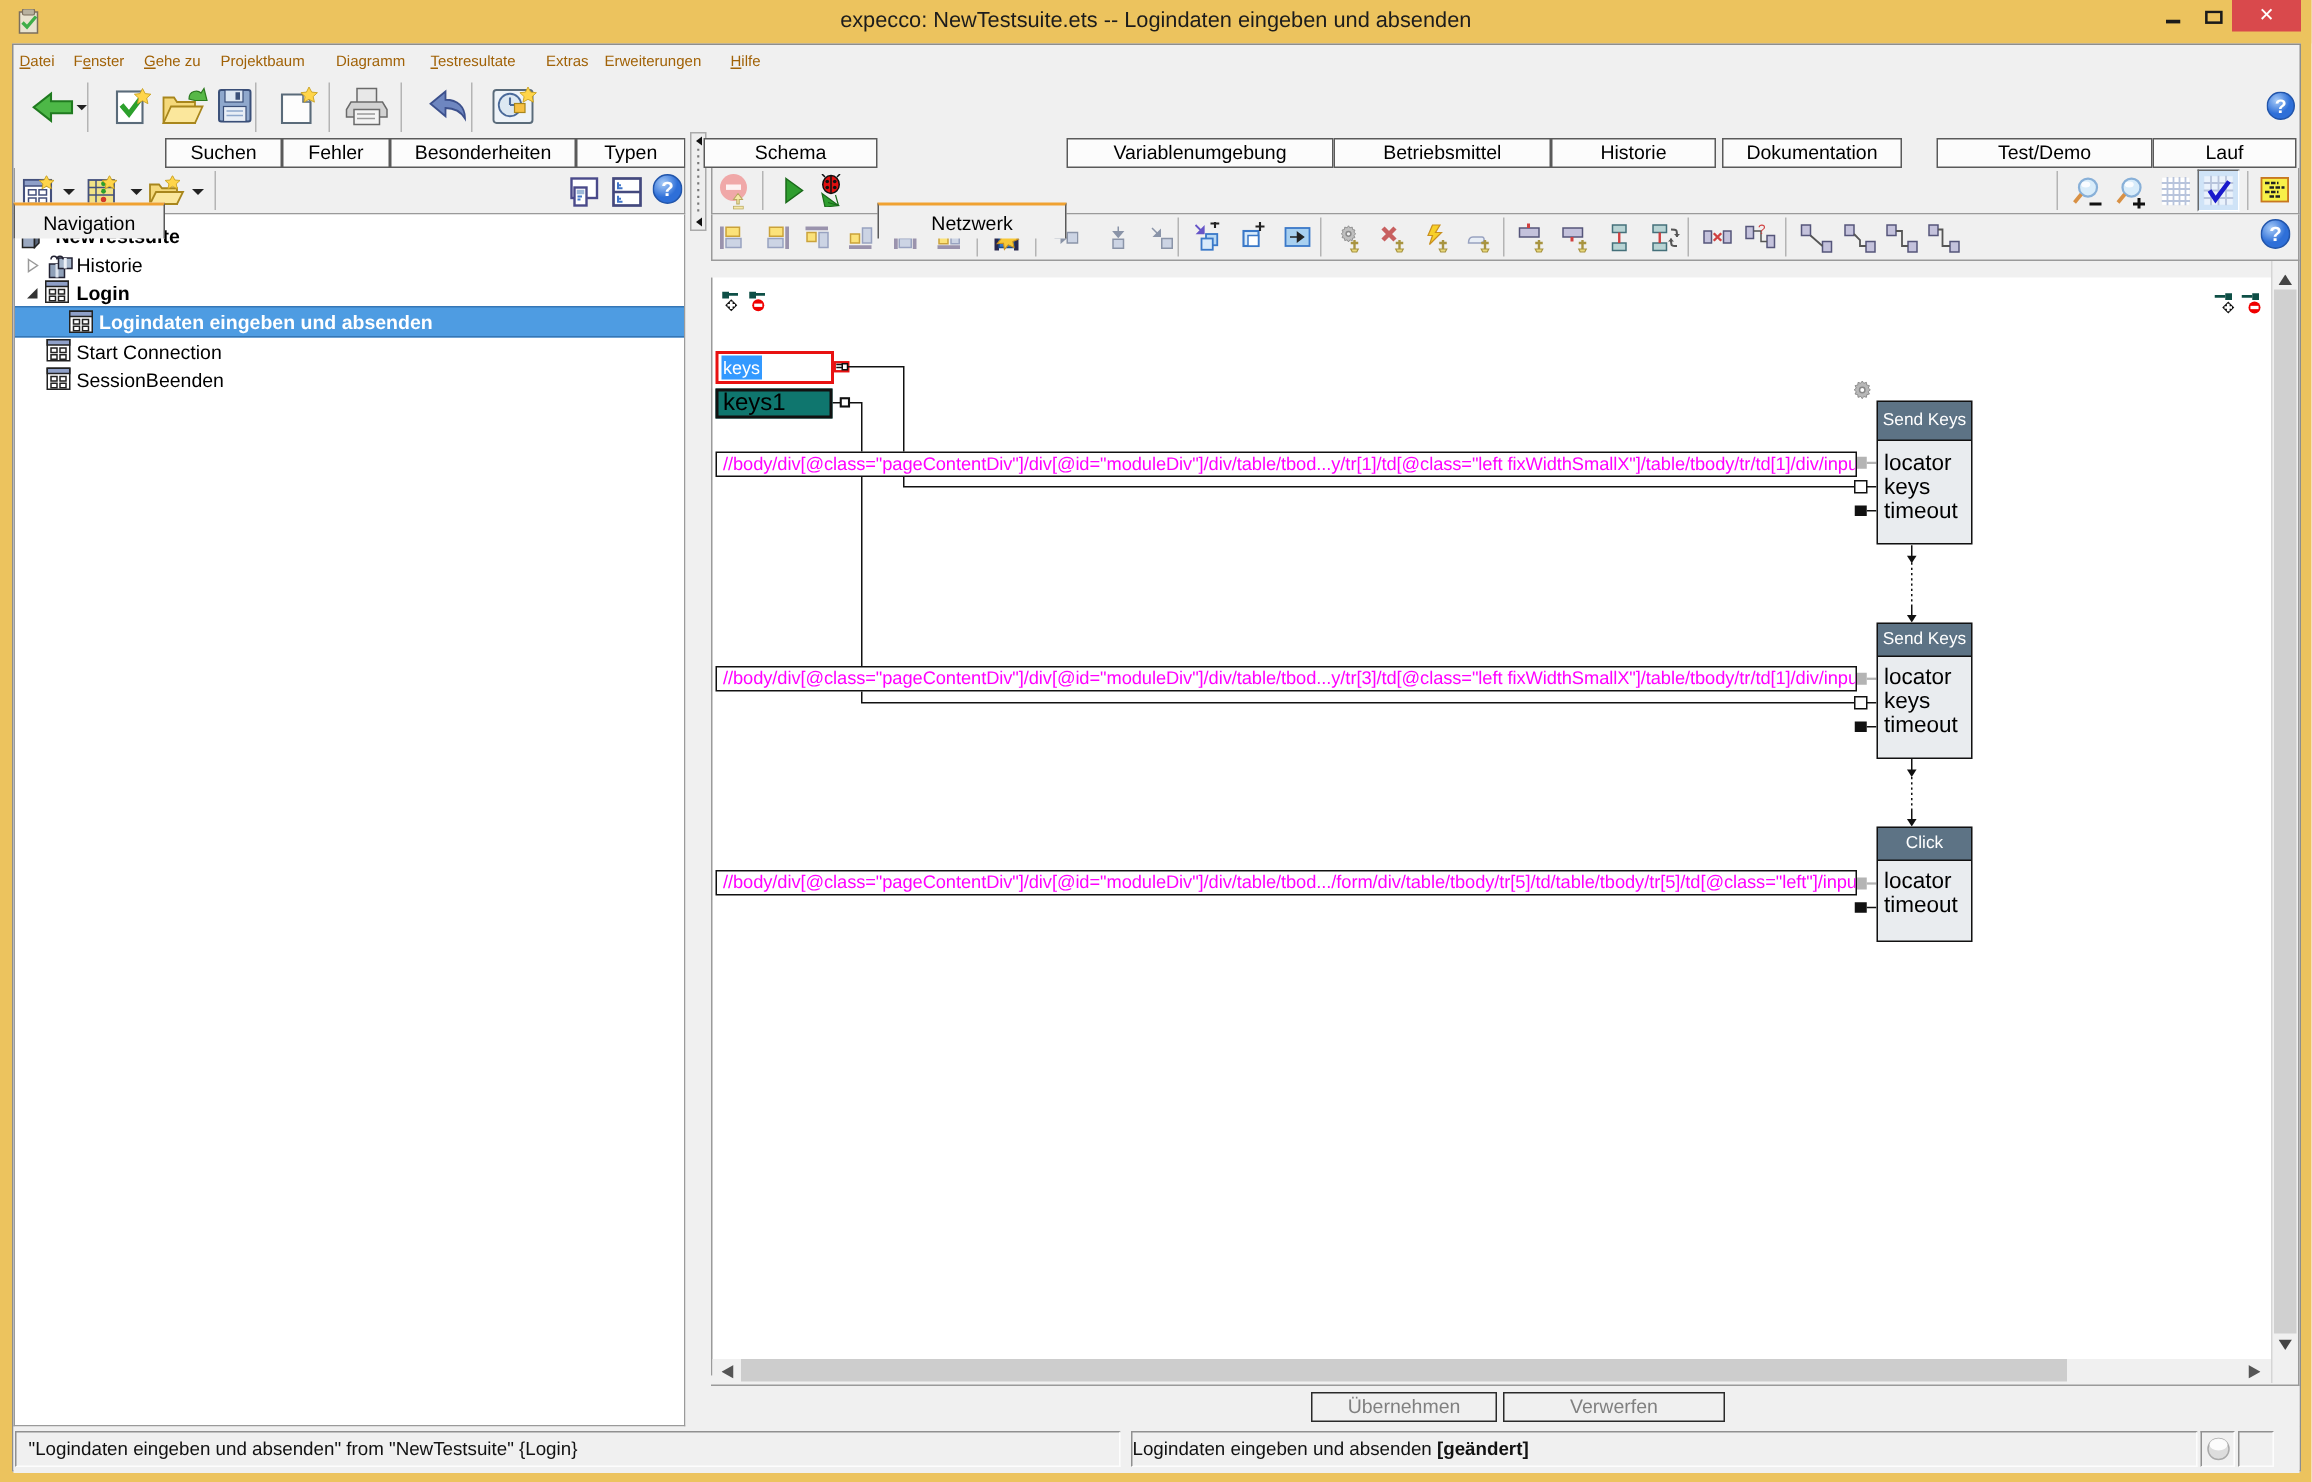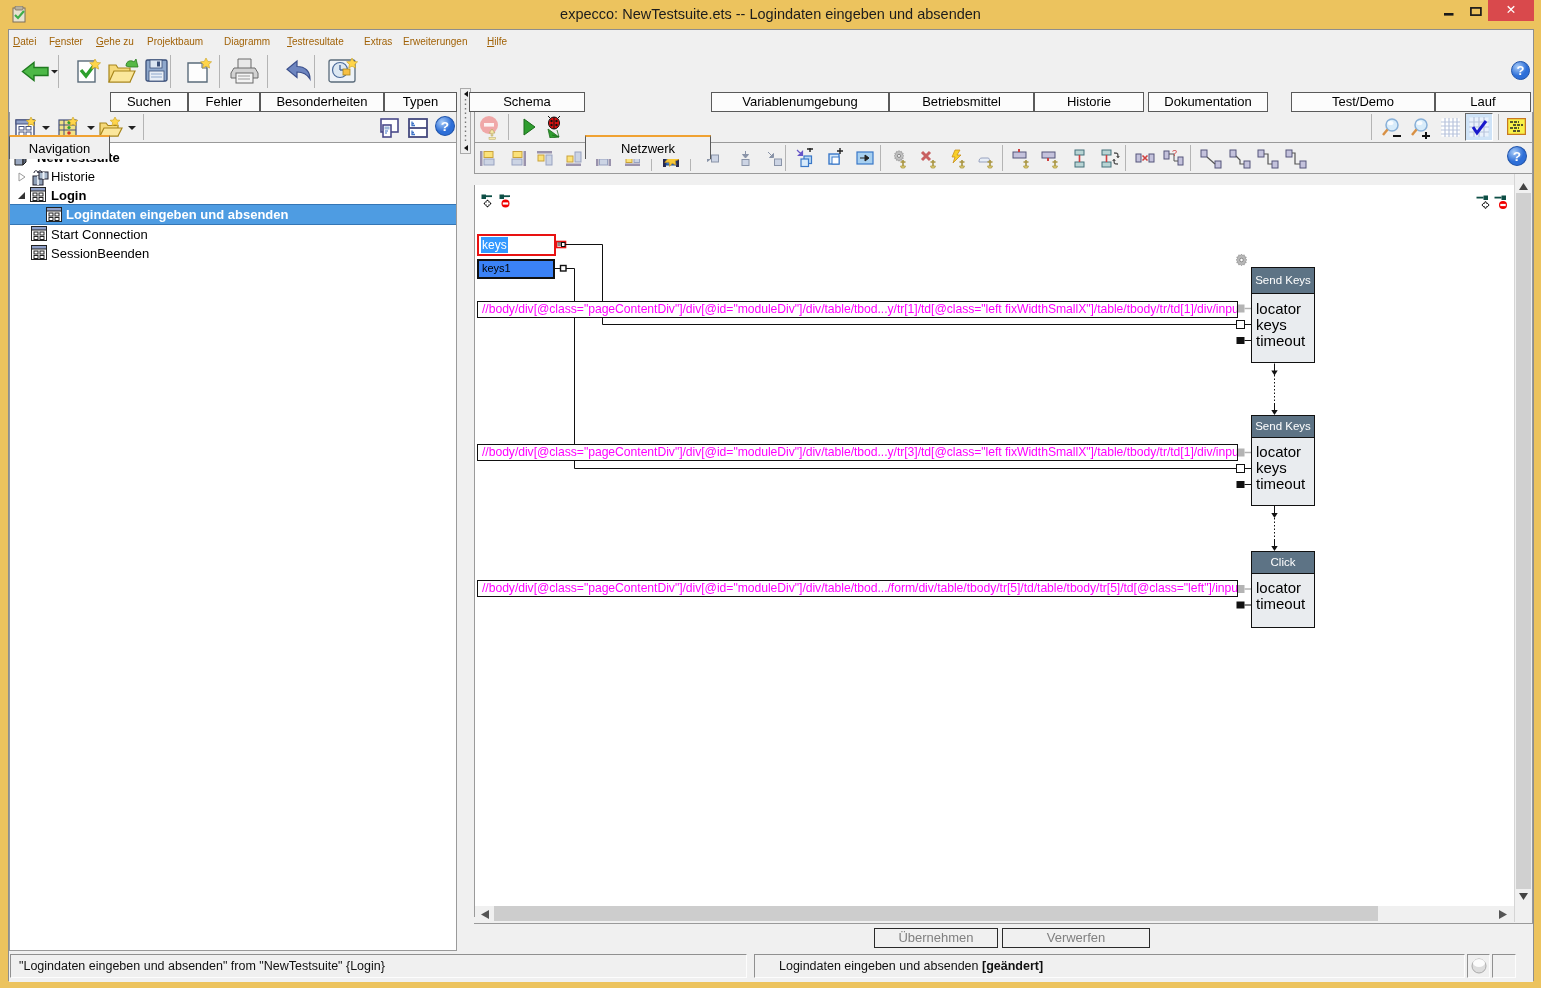--- a/index.html
+++ b/index.html
@@ -586,21 +586,21 @@
 
         <svg class="ic" style="left:760px;top:68px" width="13" height="13" viewBox="0 0 13 13">
           <path d="M6.5 1 l1 1.5 1.8 -.6 .2 1.8 1.8 .4 -.8 1.6 1.4 1.2 -1.4 1.2 .8 1.6 -1.8 .4 -.2 1.8 -1.8 -.6 -1 1.5 -1 -1.5 -1.8 .6 -.2 -1.8 -1.8 -.4 .8 -1.6 -1.4 -1.2 1.4 -1.2 -.8 -1.6 1.8 -.4 .2 -1.8 1.8 .6 z" fill="#b8b8b8" stroke="#888" stroke-width="0.6"></path>
           <circle cx="6.5" cy="7" r="1.8" fill="#fff" stroke="#888"></circle>
         </svg>
 
         <div class="abs" style="left:2px;top:49px;width:79px;height:22px;border:2px solid #e81212;background:#fff">
           <span style="position:absolute;left:2px;top:1px;background:#3399ff;color:#fff;font-size:12px;line-height:16px;padding:0 1px">keys</span>
         </div>
 
-        <div class="abs" style="left:2px;top:74px;width:78px;height:20px;border:2px solid #111;background:#3b82f6;font-size:11px;line-height:15px;padding-left:3px">keys1</div>
+        <div class="abs" style="left:2px;top:74px;width:78px;height:20px;border:2px solid #111;background:#0f766e;font-size:16px;line-height:15px;padding-left:3px">keys1</div>
 
         <div class="xbox" style="left:2px;top:116px;width:761px;height:17px">//body/div[@class="pageContentDiv"]/div[@id="moduleDiv"]/div/table/tbod...y/tr[1]/td[@class="left fixWidthSmallX"]/table/tbody/tr/td[1]/div/input</div>
         <div class="xbox" style="left:2px;top:259px;width:761px;height:17px">//body/div[@class="pageContentDiv"]/div[@id="moduleDiv"]/div/table/tbod...y/tr[3]/td[@class="left fixWidthSmallX"]/table/tbody/tr/td[1]/div/input</div>
         <div class="xbox" style="left:2px;top:395px;width:761px;height:17px">//body/div[@class="pageContentDiv"]/div[@id="moduleDiv"]/div/table/tbod.../form/div/table/tbody/tr[5]/td/table/tbody/tr[5]/td[@class="left"]/input</div>
 
         <div class="node" style="left:776px;top:82px;height:96px">
           <div class="nhead" style="height:26px;line-height:25px">Send Keys</div>
           <div style="padding-top:7px">
             <div class="nport">locator</div>
               <div class="nport">keys</div>
@@ -644,21 +644,21 @@
     </div>
   </div>
 
   <div id="btnbar">
     <div class="bbtn" style="left:400px;width:124px">Übernehmen</div>
     <div class="bbtn" style="left:528px;width:148px">Verwerfen</div>
   </div>
 
   <div id="statusbar">
     <div class="sfield" style="left:1px;width:737px;padding-left:8px">"Logindaten eingeben und absenden" from "NewTestsuite" {Login}</div>
-    <div class="sfield" style="left:745px;width:711px;padding-left:24px">Logindaten eingeben und absenden <b>[geändert]</b></div>
+    <div class="sfield" style="left:745px;width:711px;padding-left:0">Logindaten eingeben und absenden <b>[geändert]</b></div>
     <div class="sfield" style="left:1458px;width:23px">
         <svg width="22" height="22">
           <circle cx="11" cy="11" r="7" fill="#ddd" stroke="#aaa"></circle>
           <ellipse cx="11" cy="8" rx="6" ry="4" fill="#fff" opacity="0.9"></ellipse>
         </svg>
       </div>
     <div class="sfield" style="left:1483px;width:24px"></div>
   </div>
 </div>
 

